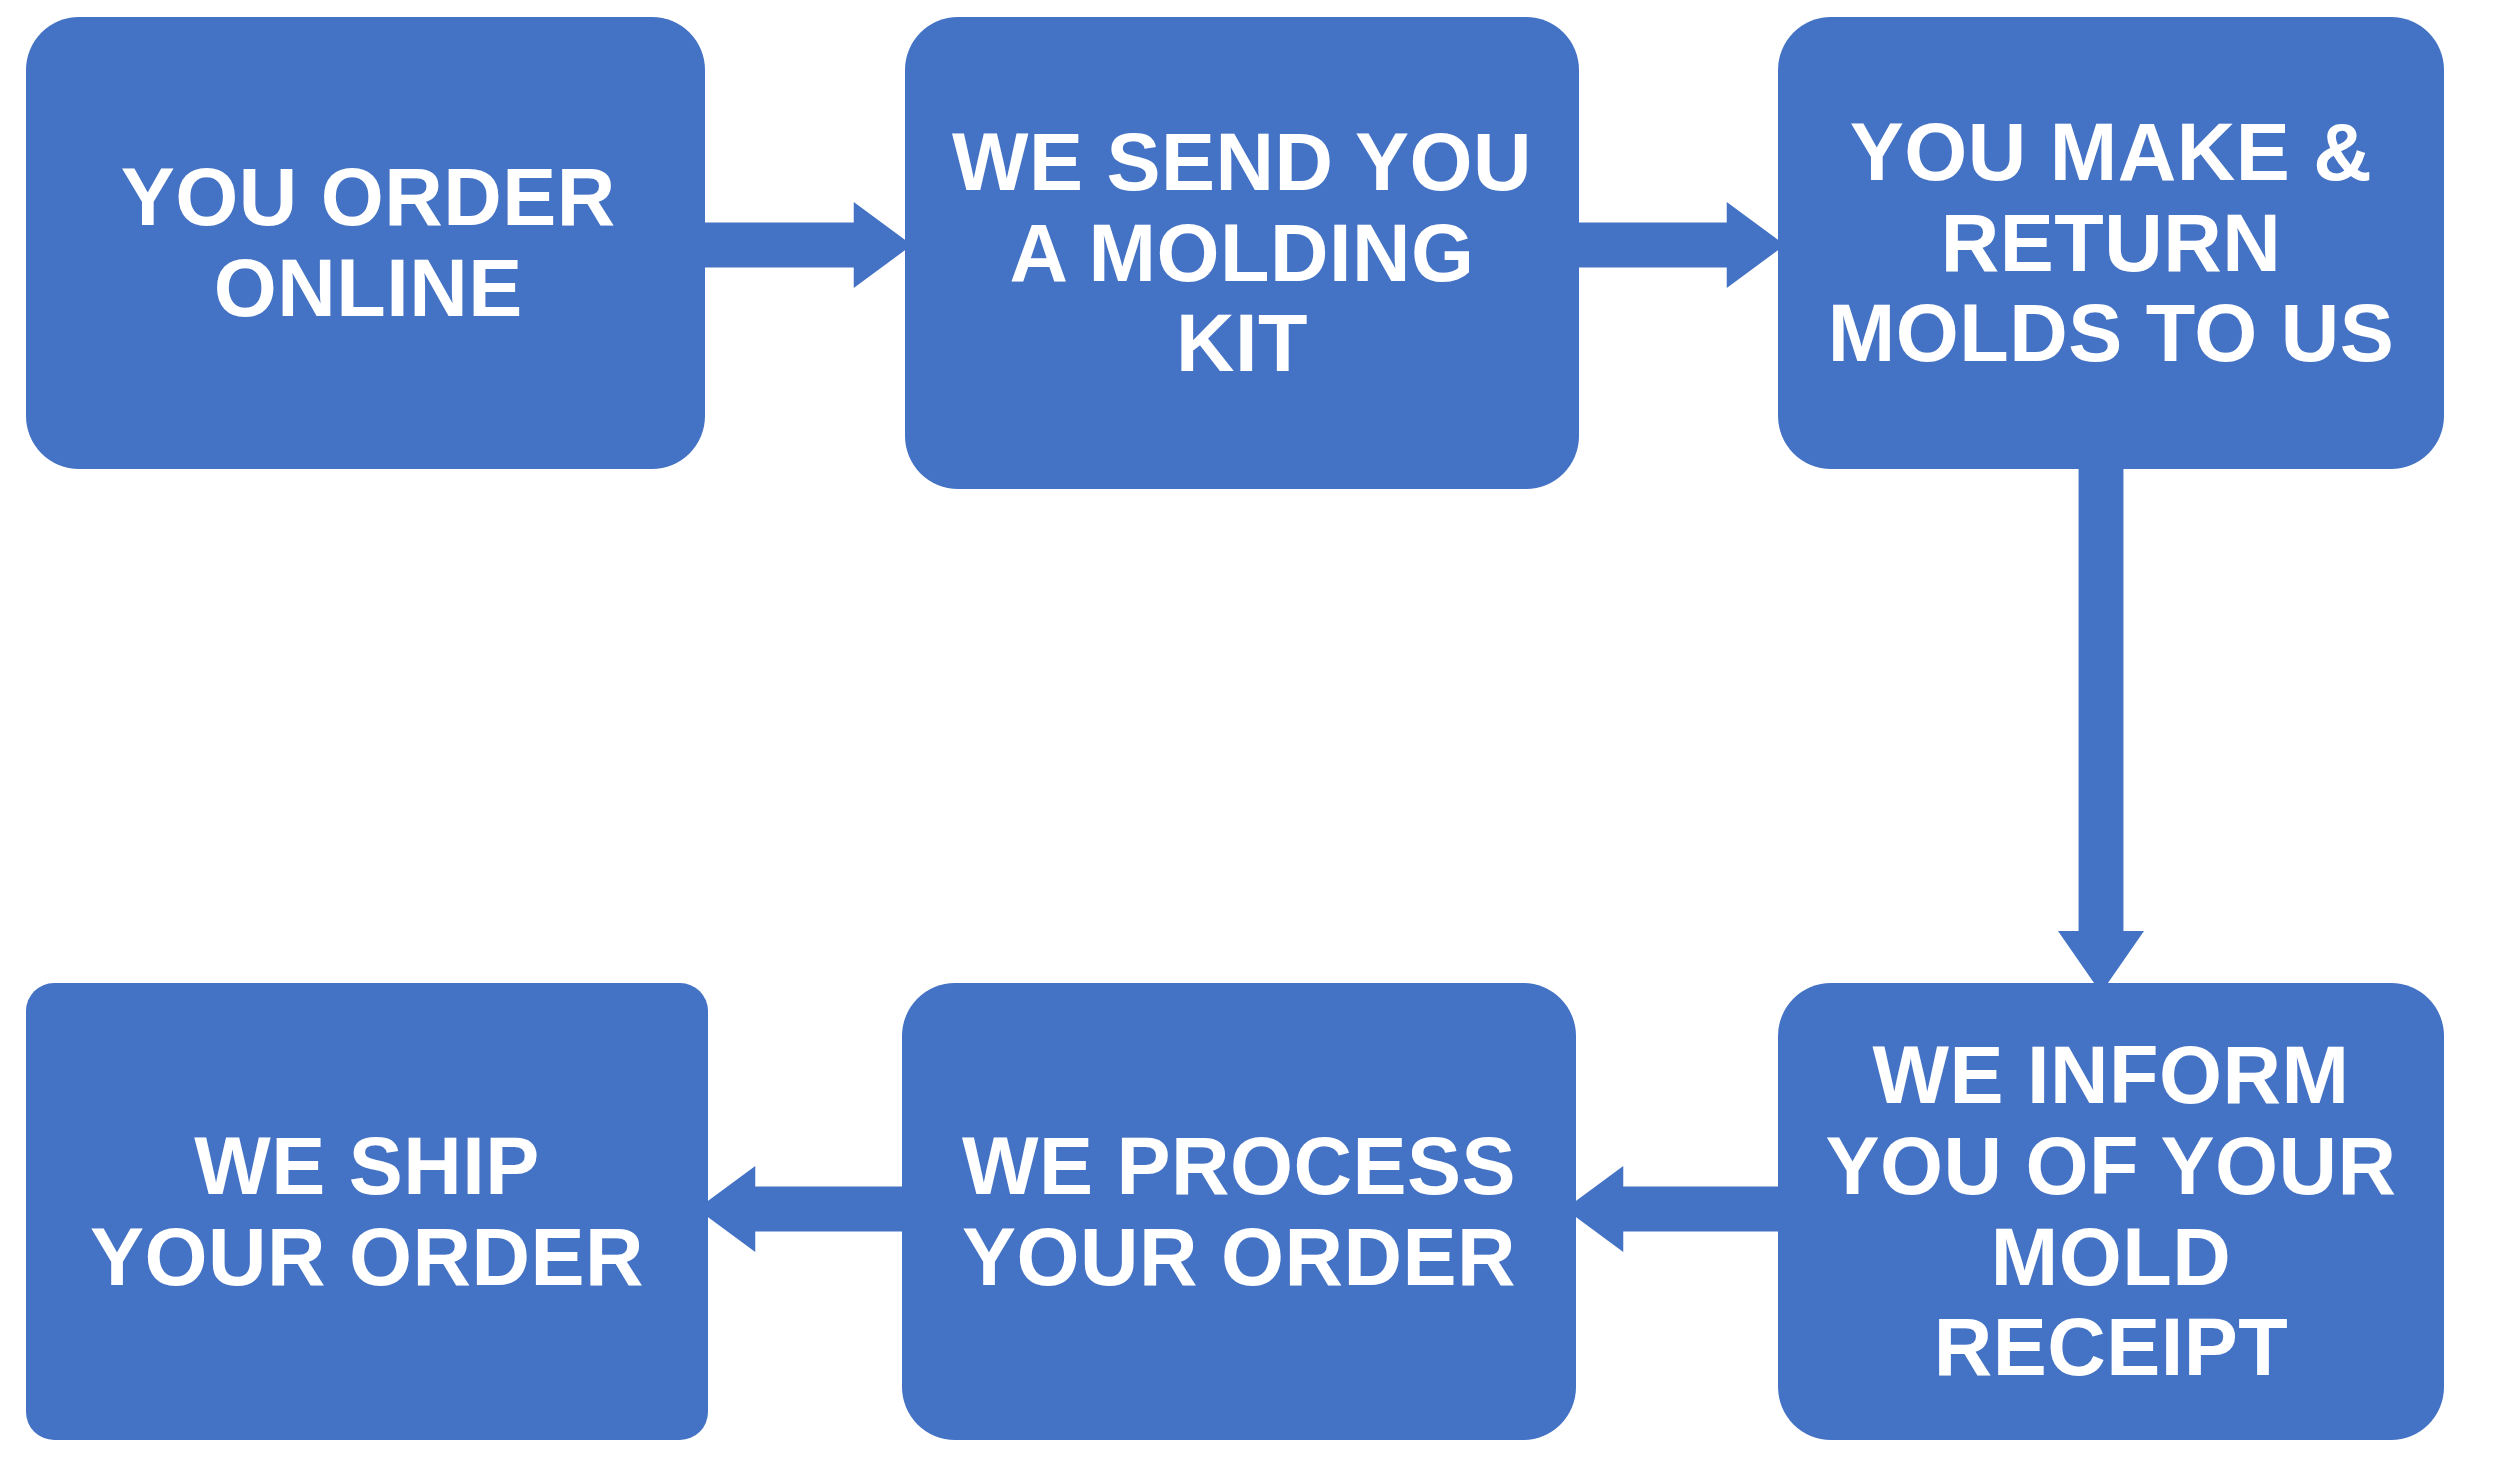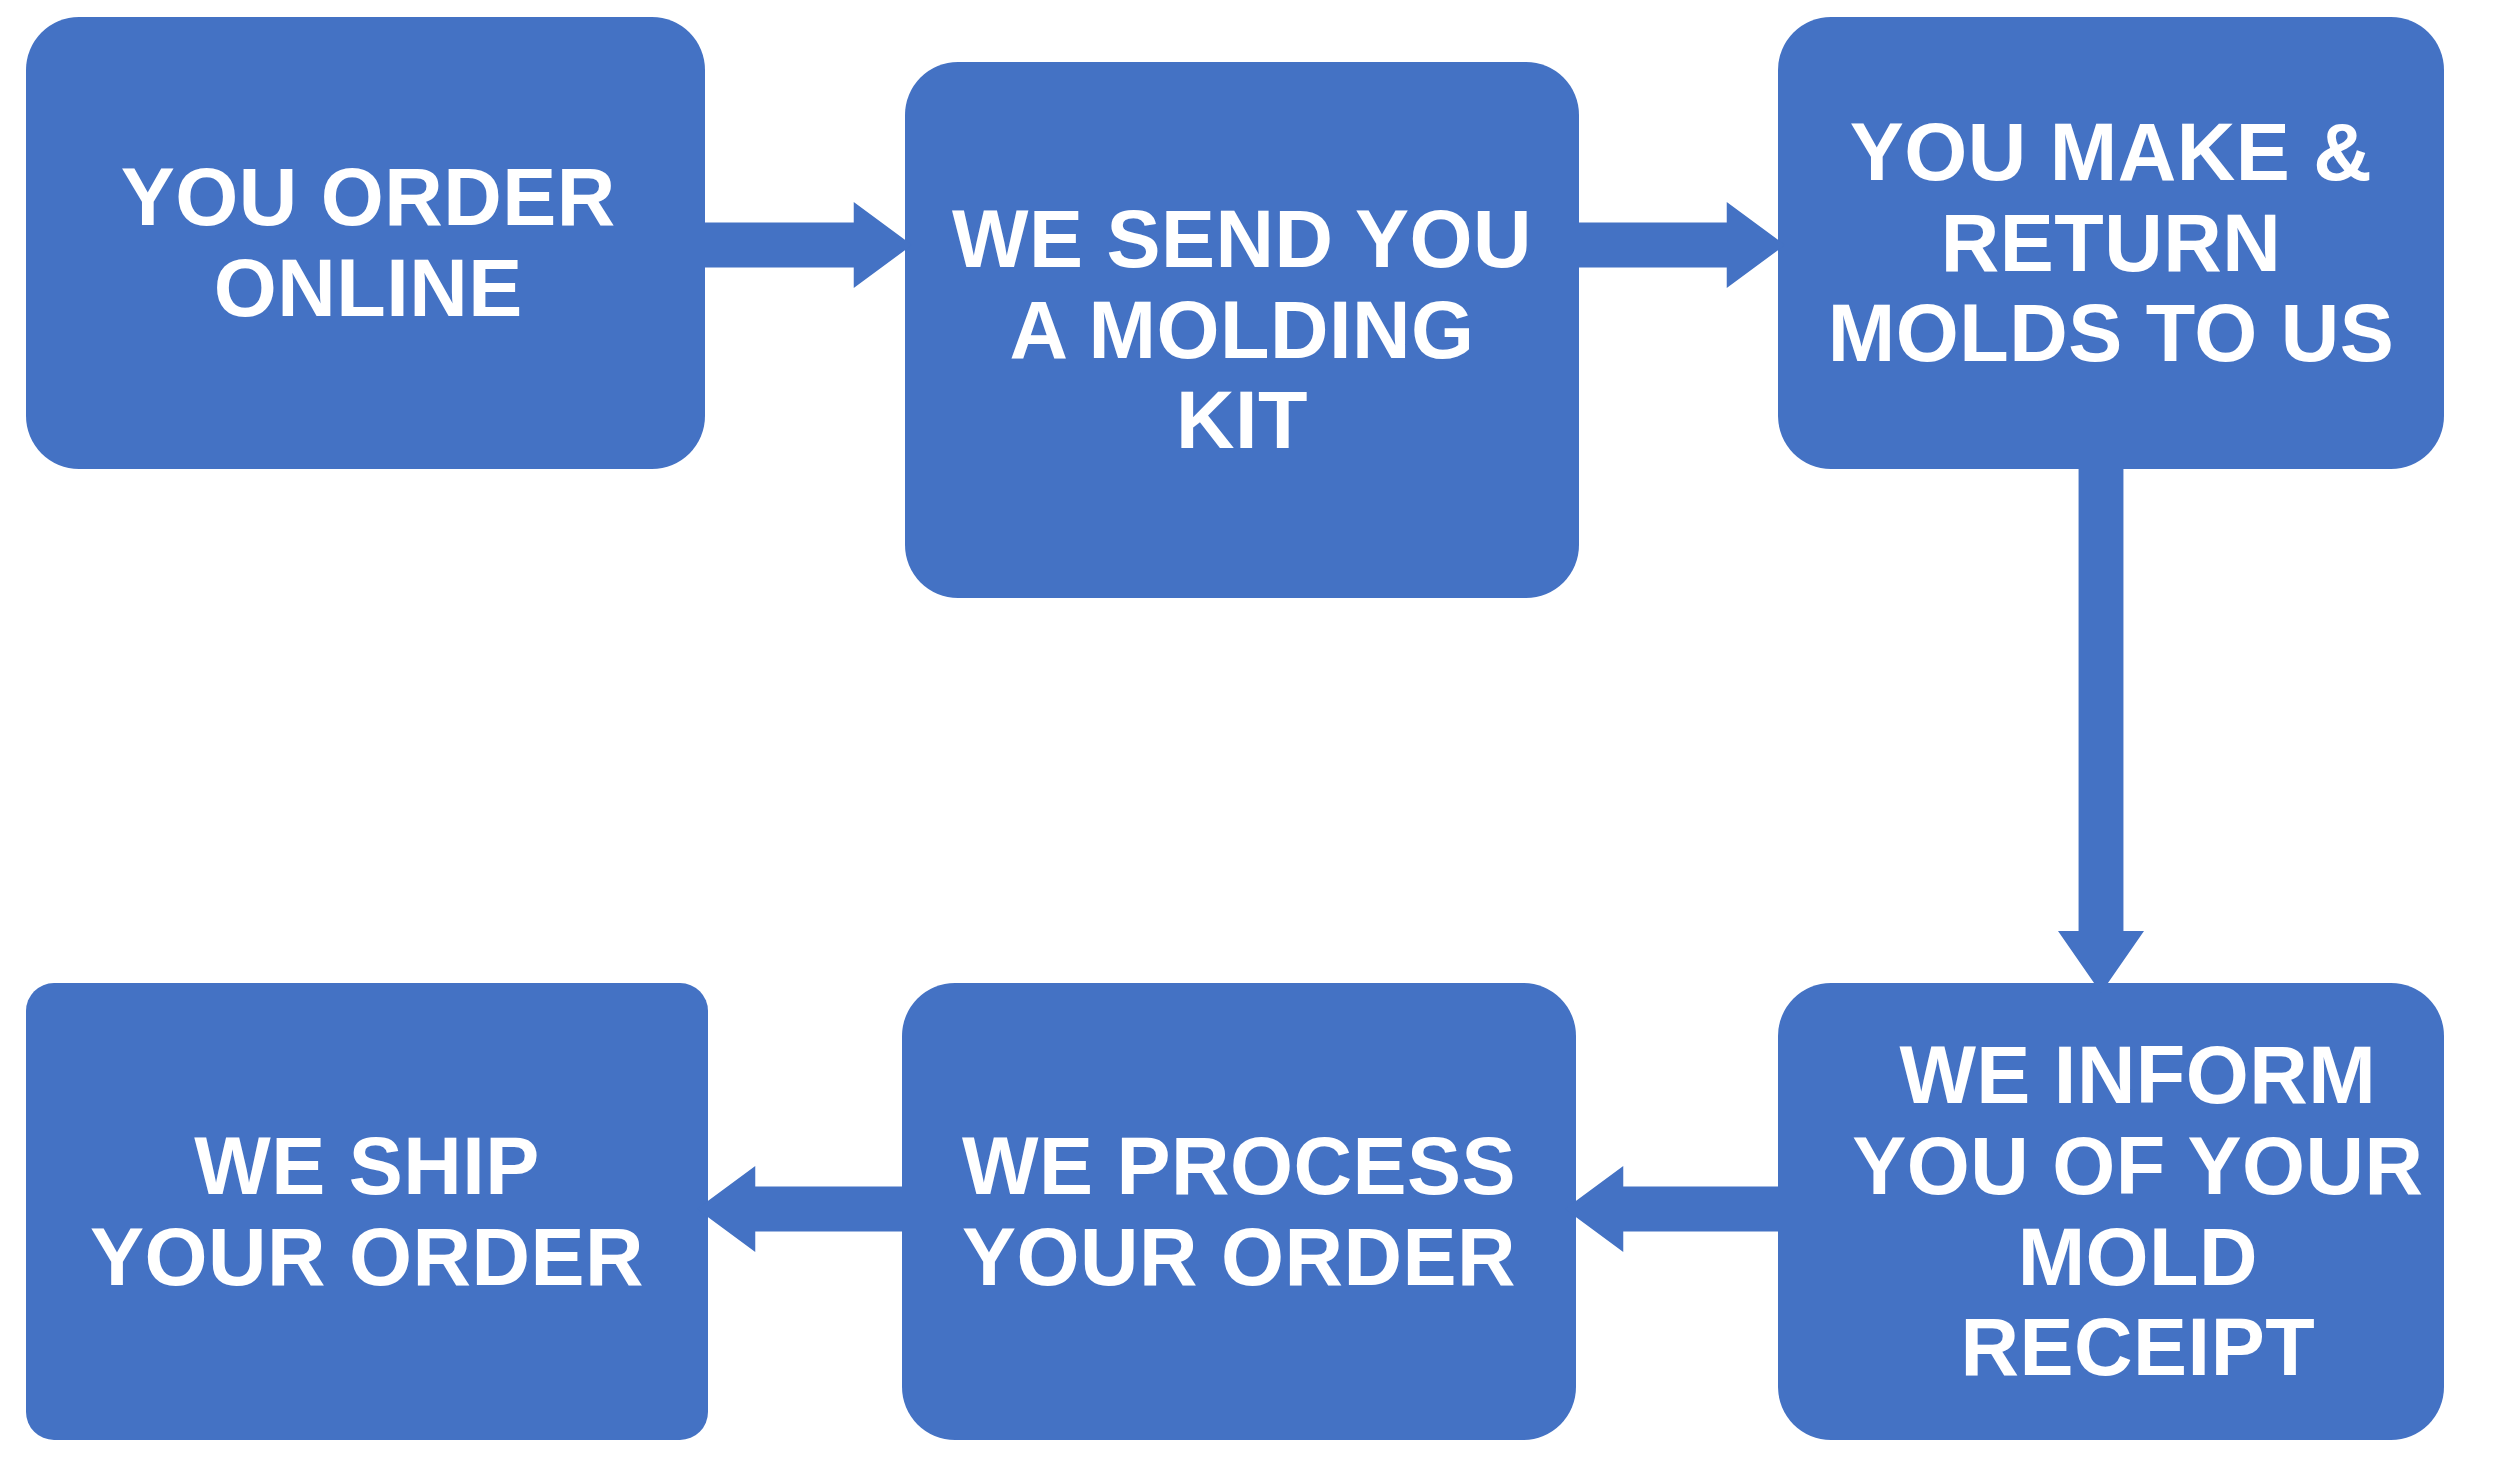--- a/index.html
+++ b/index.html
@@ -51,21 +51,21 @@
 </head>
 <body>
 
 <div id="canvas">
 
   <div class="node" style="left:26px; top:17px; width:679px; height:452px;padding-left:26px;">
     <span class="node-label">YOU ORDER
 ONLINE</span>
   </div>
 
-  <div class="node" style="left:905px; top:17px; width:674px; height:536px;margin-top:45px;">
+  <div class="node" style="left:905px; top:17px; width:674px; height:472px;">
     <span class="node-label">WE SEND YOU
 A MOLDING
 KIT</span>
   </div>
 
   <div class="node" style="left:1778px; top:17px; width:666px; height:452px;">
     <span class="node-label">YOU MAKE &amp;
 RETURN
 MOLDS TO US</span>
   </div>
@@ -73,21 +73,21 @@
   <div class="node" style="left:26px; top:983px; width:682px; height:457px;border-radius:28px;">
     <span class="node-label">WE SHIP
 YOUR ORDER</span>
   </div>
 
   <div class="node" style="left:902px; top:983px; width:674px; height:457px;">
     <span class="node-label">WE PROCESS
 YOUR ORDER</span>
   </div>
 
-  <div class="node" style="left:1778px; top:983px; width:666px; height:457px;justify-content:flex-end;">
+  <div class="node" style="left:1778px; top:983px; width:666px; height:457px;">
     <span class="node-label">WE INFORM
 YOU OF YOUR
 MOLD
 RECEIPT</span>
   </div>
 
   <div class="arrow" style="left:694px; top:202px; width:218px; height:86px;">
     <svg viewBox="0 0 232 92" preserveAspectRatio="none">
       <path d="M0,22 L170,22 L170,0 L232,46 L170,92 L170,70 L0,70 Z" fill="#4472C4"></path>
     </svg>

